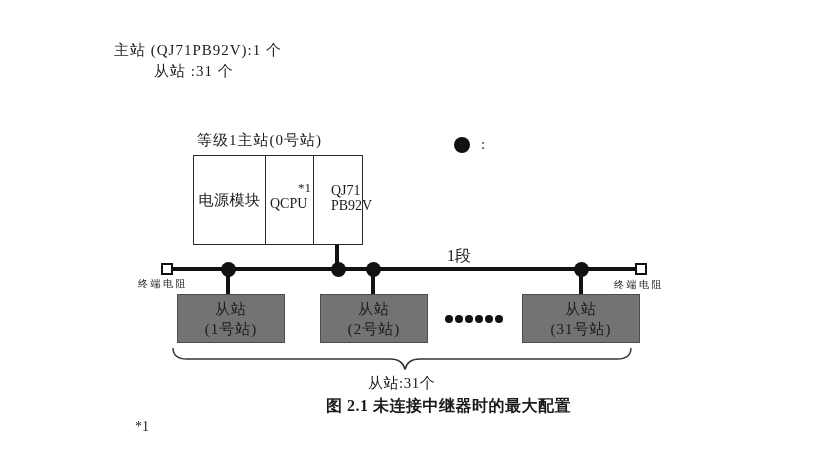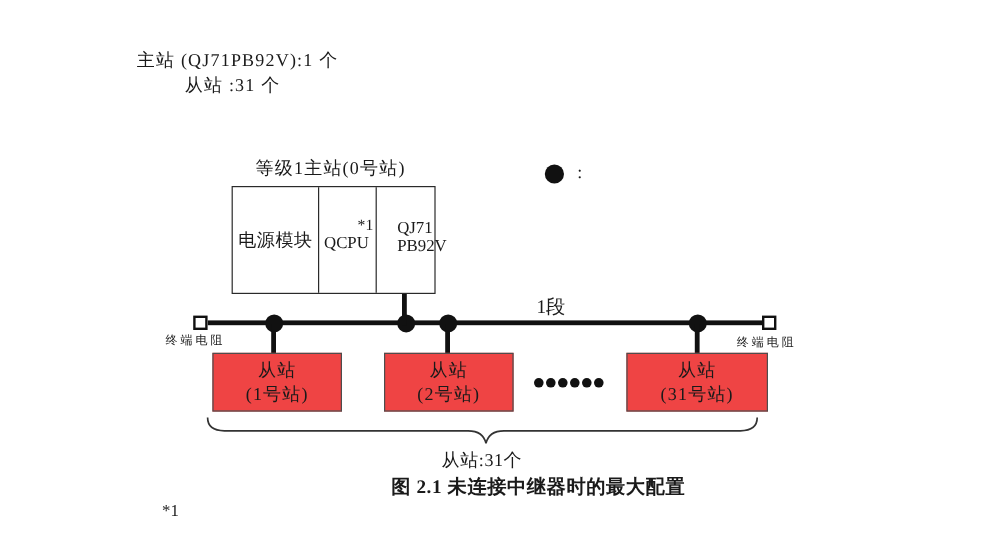--- a/index.html
+++ b/index.html
@@ -13,21 +13,21 @@
     overflow: hidden;
   }
   .abs { position: absolute; white-space: nowrap; }
 
   
   .doc-title   { left: 84px;  top: 12px; font-size: 18px; font-weight: bold; letter-spacing: 1.5px; }
   .count-line1 { left: 114px; top: 41px; font-size: 15px; letter-spacing: 1px; }
   .count-line2 { left: 114px; top: 62px; font-size: 15px; letter-spacing: 1px; margin-left: 40px; }
 
   
-  .master-label { left: 197px; top: 131px; font-size: 15px; letter-spacing: 1px; margin-left: 16px; }
+  .master-label { left: 197px; top: 131px; font-size: 15px; letter-spacing: 1px; }
   .master-box {
     left: 193px; top: 155px; width: 170px; height: 90px;
     border: 1.5px solid #2a2a2a; background: #fff;
     display: flex;
   }
   .cell { height: 100%; position: relative; }
   .cell + .cell { border-left: 1.5px solid #2a2a2a; }
   .cell-power { width: 71px; display: flex; align-items: center; justify-content: center;
                 font-size: 15px; letter-spacing: 0.5px; }
   .cell-cpu   { width: 48px; }
@@ -58,21 +58,21 @@
   .dot-s31    { left: 574px; }
 
   .drop { width: 4px; background: #111; }
   .drop-master { left: 335px; top: 245px; height: 26px; }
   .drop-s1     { left: 226px; top: 270px; height: 25px; }
   .drop-s2     { left: 371px; top: 270px; height: 25px; }
   .drop-s31    { left: 579px; top: 270px; height: 25px; }
 
   
   .slave-box {
-    top: 294px; height: 49px; border: 1.5px solid #4d4d4d; background: #ef4444;
+    top: 294px; height: 49px; border: 1.5px solid #4d4d4d; background: #737373;
     display: flex; flex-direction: column; align-items: center; justify-content: center;
     font-size: 15px; line-height: 20px; letter-spacing: 1px; text-align: center;
   }
   .slave-1  { left: 177px; width: 108px; }
   .slave-2  { left: 320px; width: 108px; }
   .slave-31 { left: 522px; width: 118px; }
 
   .ellipsis { left: 445px; top: 315px; display: flex; gap: 2px; }
   .ellipsis span { width: 8px; height: 8px; border-radius: 50%; background: #111; }
 

